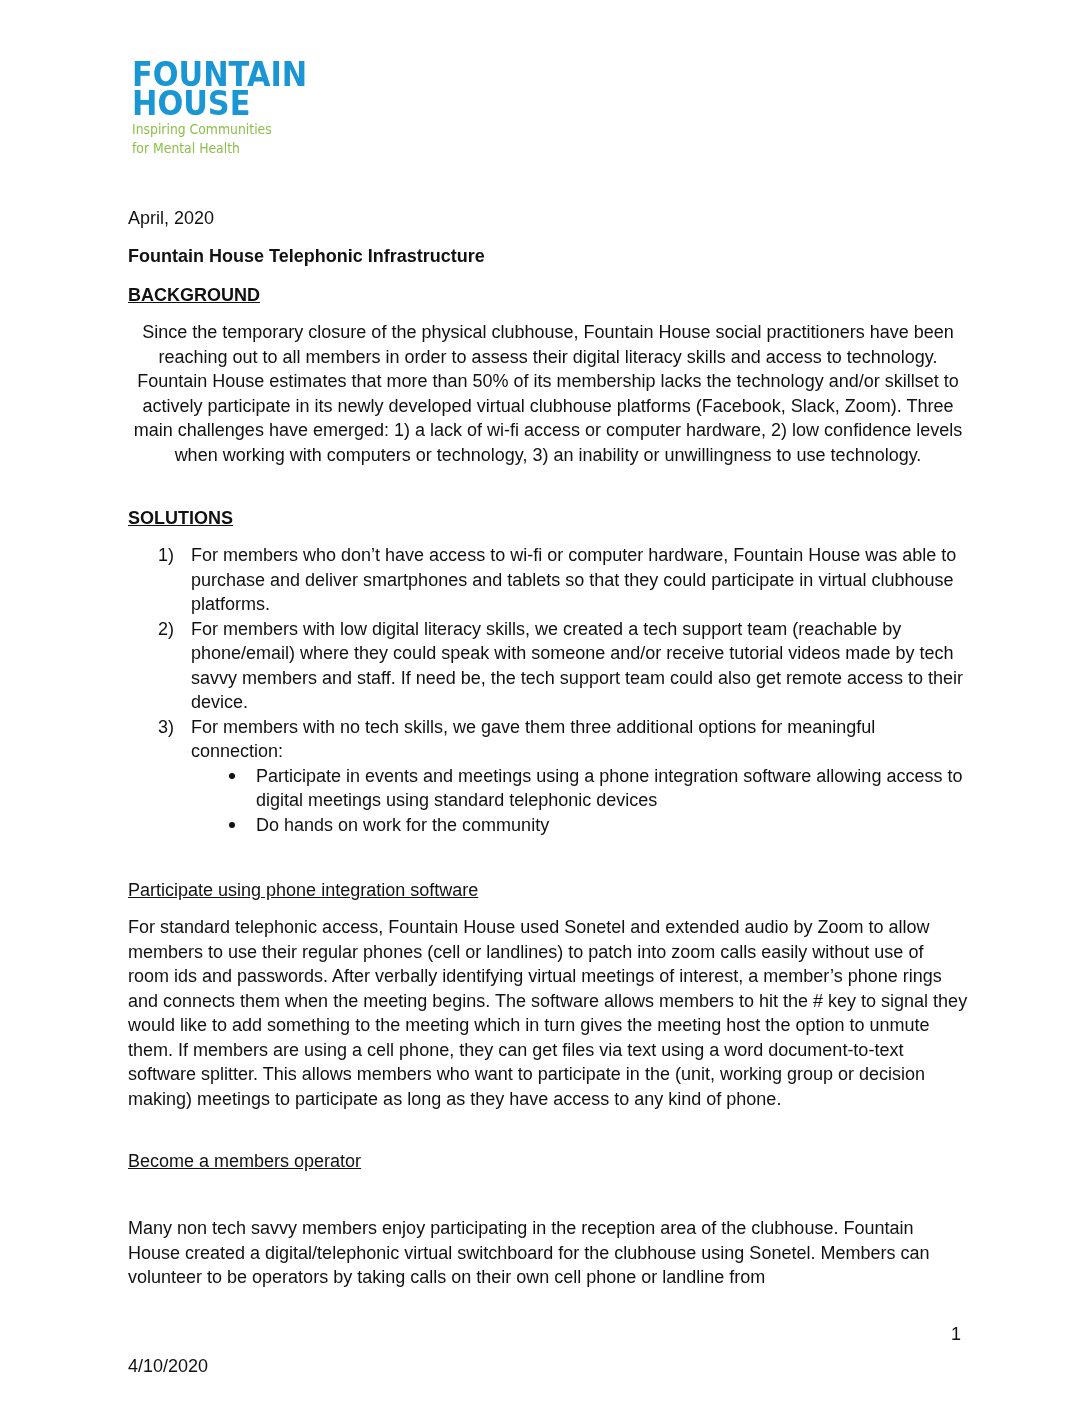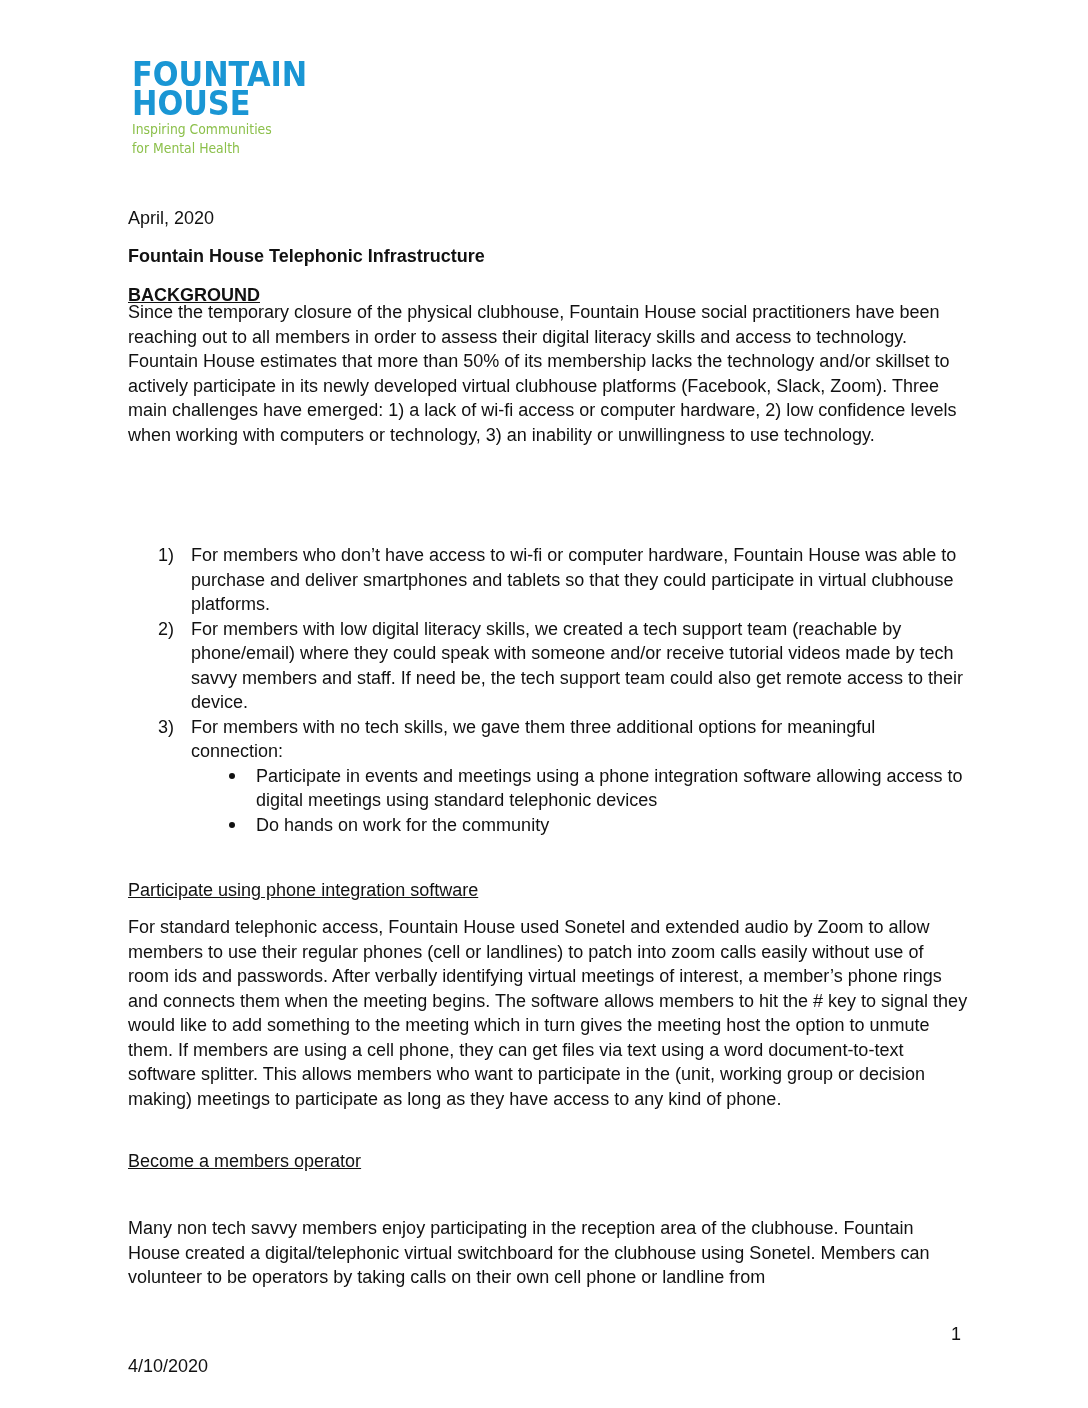--- a/index.html
+++ b/index.html
@@ -7,21 +7,21 @@
          font-family: "Liberation Sans", sans-serif; color: #111; }
   .page { position: absolute; left: 0; top: 0; width: 1088px; height: 1408px; }
   .logo { position: absolute; left: 132px; top: 60px; }
   .logo-main { color: #1a96d4; font-family: "DejaVu Sans", sans-serif; font-weight: bold;
                font-size: 33px; line-height: 29px; letter-spacing: 0px; transform: scaleX(0.92); transform-origin: left; }
   .logo-tag { color: #8cc04b; font-family: "DejaVu Sans", sans-serif; font-size: 13.5px; line-height: 15px; margin-top: 4px; transform: scaleX(0.92); transform-origin: left; }
   .text { position: absolute; left: 128px; width: 840px; font-size: 18px; line-height: 24.5px; }
   .date { top: 206px; }
   .title { top: 244px; font-weight: bold; }
   .h-bg { top: 283px; font-weight: bold; text-decoration: underline; }
-  .p1 { top: 300px; }
+  .p1 { top: 320px; text-align: center; }
   .h-sol { top: 506px; font-weight: bold; text-decoration: underline; }
   .sol-list { position: absolute; left: 128px; top: 543px; width: 840px; font-size: 18px; line-height: 24.5px; margin: 0; padding: 0; list-style: none; }
   .sol-list > li { position: relative; padding-left: 63px; }
   .sol-list > li .num { position: absolute; left: 30px; top: 0; }
   .bullets { list-style: none; margin: 0; padding: 0; }
   .bullets li { position: relative; padding-left: 65px; }
   .bullets li .dot { position: absolute; left: 38px; top: 9px; width: 6px; height: 6px; border-radius: 50%; background: #111; }
   .sub1 { top: 878px; text-decoration: underline; }
   .p2 { top: 915px; }
   .sub2 { top: 1149px; text-decoration: underline; }
@@ -40,20 +40,21 @@
     <div class="logo-tag">Inspiring Communities</div>
     <div class="logo-tag">for Mental Health</div>
   </div>
 
   <div class="text date">April, 2020</div>
   <div class="text title">Fountain House Telephonic Infrastructure</div>
 
   <div class="text h-bg">BACKGROUND</div>
   <div class="text p1">Since the temporary closure of the physical clubhouse, Fountain House social practitioners have been reaching out to all members in order to assess their digital literacy skills and access to technology.  Fountain House estimates that more than 50% of its membership lacks the technology and/or skillset to actively participate in its newly developed virtual clubhouse platforms (Facebook, Slack, Zoom).   Three main challenges have emerged: 1) a lack of wi-fi access or computer hardware, 2) low confidence levels when working with computers or technology, 3) an inability or unwillingness to use technology.</div>
 
+  <div class="text h-sol">SOLUTIONS</div>
 
   <ol class="sol-list">
     <li>
       <span class="num">1)</span>
       <span>For members who don’t have access to wi-fi or computer hardware, Fountain House was able to purchase and deliver smartphones and tablets so that they could participate in virtual clubhouse platforms.</span>
     </li>
     <li>
       <span class="num">2)</span>
       <span>For members with low digital literacy skills, we created a tech support team (reachable by phone/email) where they could speak with someone and/or receive tutorial videos made by tech savvy members and staff.  If need be, the tech support team could also get remote access to their device.</span>
     </li>

